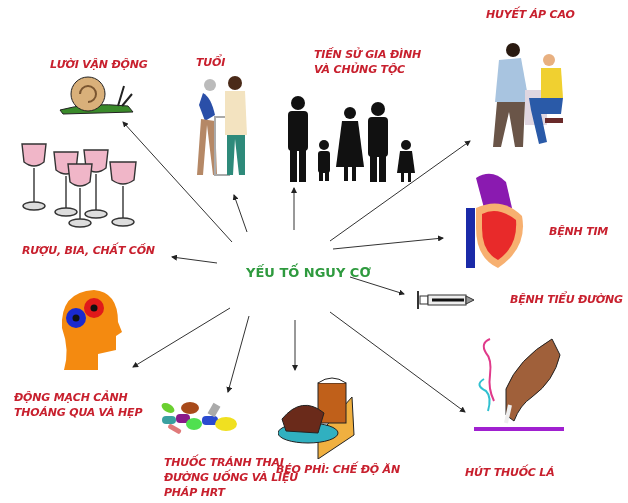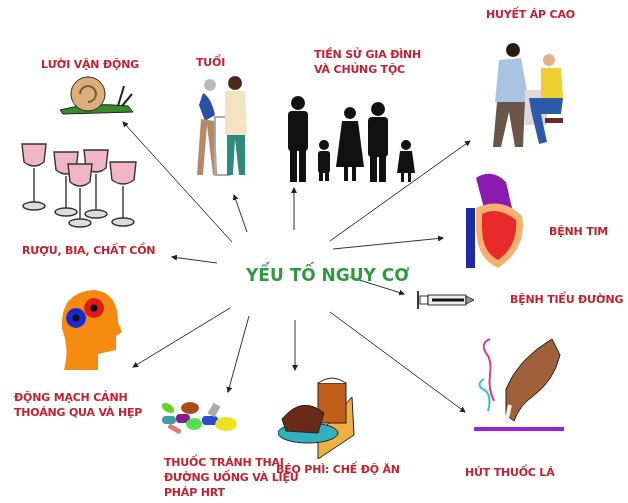--- a/index.html
+++ b/index.html
@@ -1,18 +1,18 @@
 <!DOCTYPE html>
 <html><head>
 <meta charset="utf-8">
 <style>
   html,body{margin:0;padding:0;background:#fff;}
   #canvas{position:relative;width:628px;height:503px;background:#ffffff;overflow:hidden;font-family:"DejaVu Sans","Liberation Sans",sans-serif;}
-  .lbl{position:absolute;color:#c8202e;font-weight:bold;font-size:11px;line-height:15px;letter-spacing:-0.2px;white-space:nowrap;}
-  .center{position:absolute;color:#2e9a3e;font-weight:bold;font-size:17px;white-space:nowrap;}
+  .lbl{position:absolute;color:#c8202e;font-weight:bold;font-size:11px;line-height:15px;letter-spacing:-0.2px;white-space:nowrap;font-style:italic;}
+  .center{position:absolute;color:#2e9a3e;font-weight:bold;font-size:13px;white-space:nowrap;}
   svg.arrows{position:absolute;left:0;top:0;}
   .ill{position:absolute;}
 </style>
 </head>
 <body>
 
 <div id="canvas">
 
   <svg class="arrows" width="628" height="503">
     <defs>
@@ -30,21 +30,21 @@
       <line x1="350" y1="277" x2="404" y2="294"></line>
       <line x1="330" y1="312" x2="465" y2="412"></line>
       <line x1="230" y1="308" x2="133" y2="367"></line>
       <line x1="249" y1="316" x2="228" y2="392"></line>
       <line x1="295" y1="320" x2="295" y2="370"></line>
     </g>
   </svg>
 
   <div class="center" style="left:246px;top:265px;">YẾU TỐ NGUY CƠ</div>
 
-  <div class="lbl" style="left:41px;top:57px;">LƯỜI VẬN ĐỘNG</div>
+  <div class="lbl" style="left:50px;top:57px;">LƯỜI VẬN ĐỘNG</div>
   <svg class="ill" style="left:58px;top:72px;" width="80" height="44">
     <path d="M2,38 Q30,30 70,34 L75,40 L5,42 Z" fill="#3a8a2a" stroke="#222"></path>
     <circle cx="30" cy="22" r="17" fill="#d9b07a" stroke="#222"></circle>
     <path d="M30,22 m-8,0 a8,8 0 1,1 8,8" fill="none" stroke="#7a5530" stroke-width="2"></path>
     <path d="M60,34 L66,14 M64,34 L74,22" stroke="#222" stroke-width="2"></path>
   </svg>
 
   <div class="lbl" style="left:196px;top:55px;">TUỔI</div>
   <svg class="ill" style="left:193px;top:75px;" width="58" height="110">
     <circle cx="17" cy="10" r="6" fill="#bbb"></circle>

